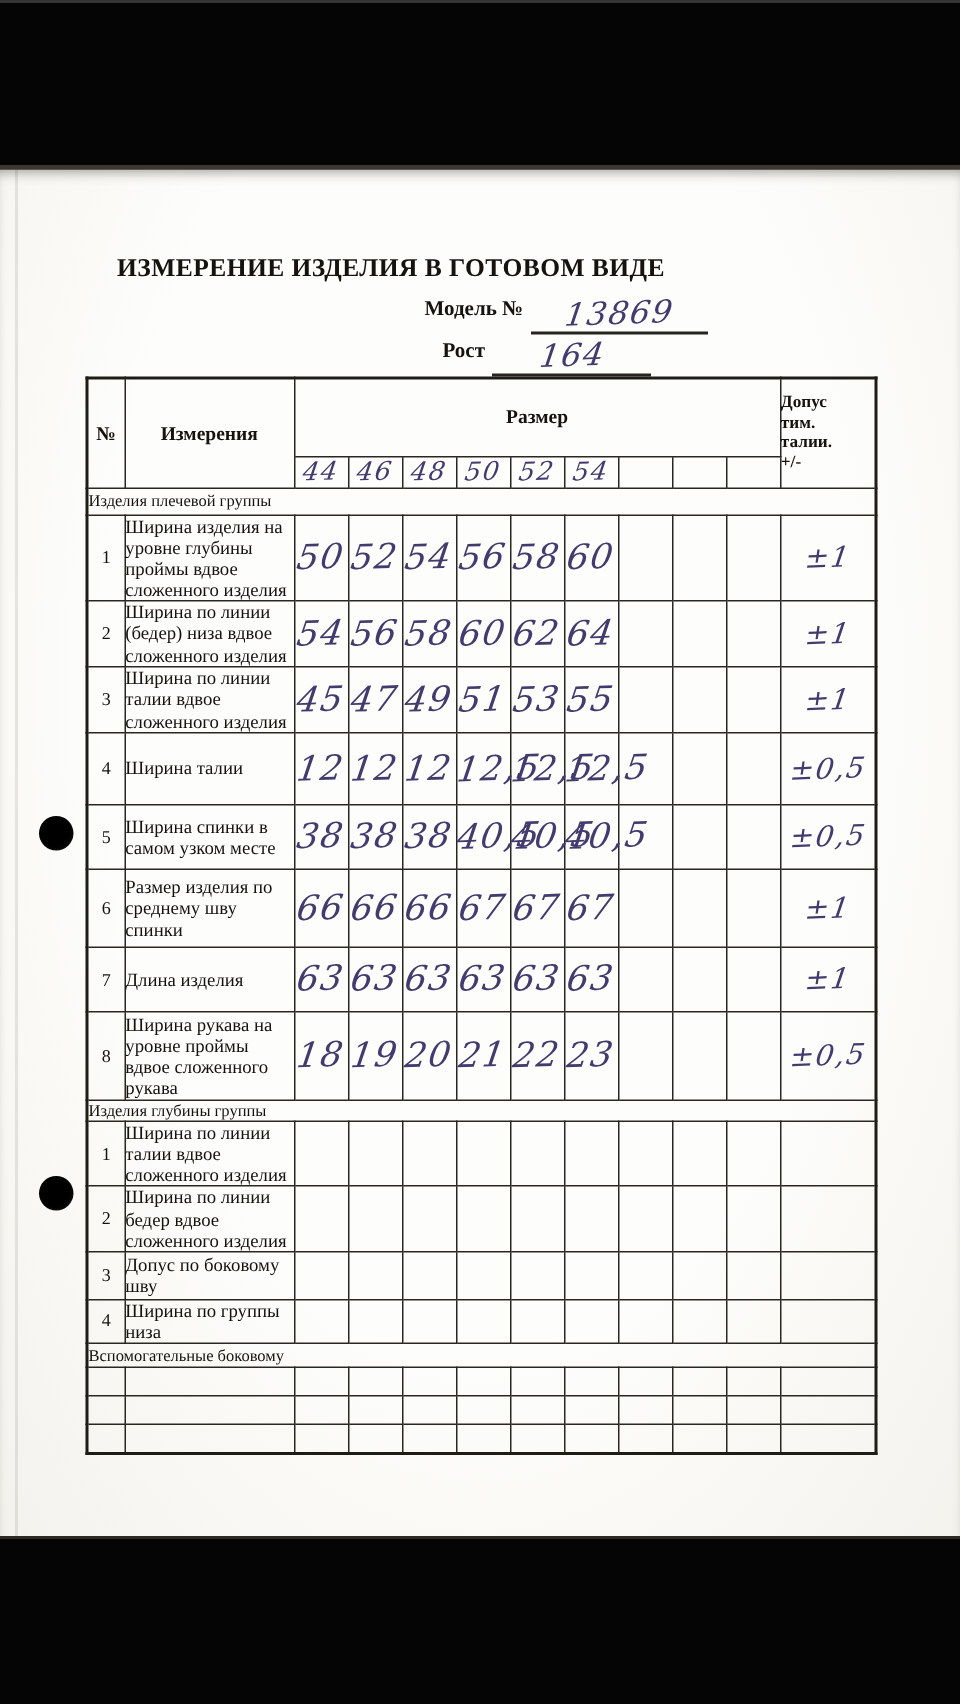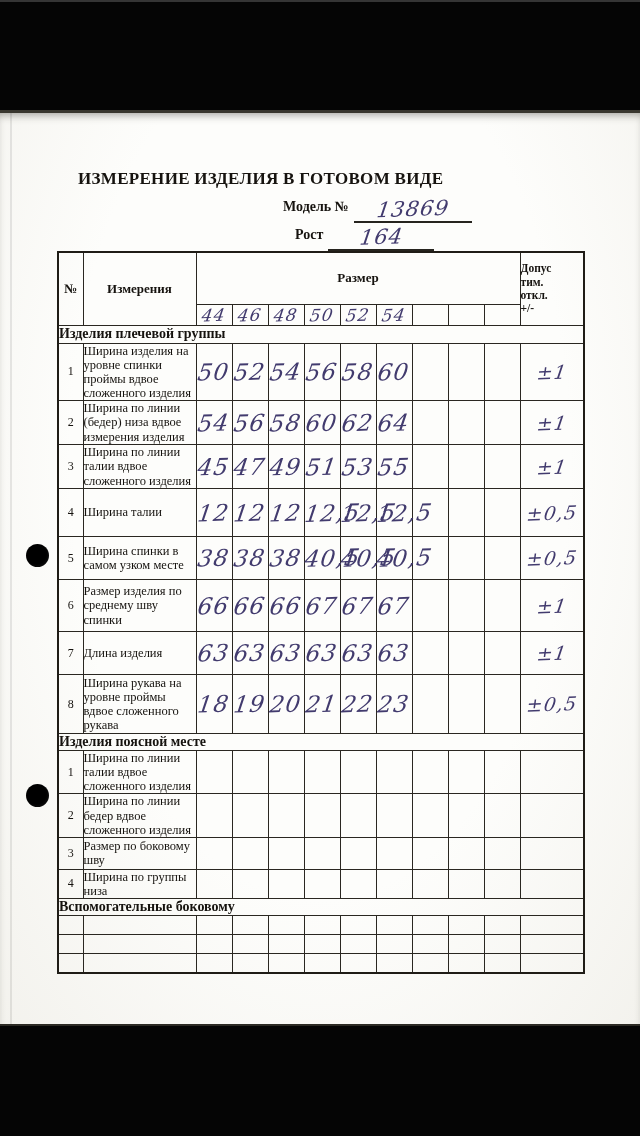--- a/index.html
+++ b/index.html
@@ -49,21 +49,21 @@
   table.meas{border:2px solid #1f1c16;}
   td.hcell{font-weight:bold;font-size:13px;text-align:center;vertical-align:top;padding-top:2px;}
   td.tol-h{font-weight:bold;font-size:11.5px;text-align:left;vertical-align:top;padding:2px 0 0 5px;line-height:1.15;}
   td.num{font-size:12px;text-align:center;}
   td.label{font-size:12.5px;line-height:1.13;padding:1px 2px 1px 4px;vertical-align:middle;}
   td.val{text-align:center;}
   td.val .ink{font-size:23px;}
   tr.size-tr td.val .ink{font-size:17px;}
   td.tol{text-align:center;}
   td.tol .ink{font-size:19px;}
-  td.section{font-weight:bold;font-size:14px;padding:0 0 1px 4px;vertical-align:middle;}
+  td.section{font-weight:normal;font-size:11px;padding:0 0 1px 4px;vertical-align:middle;}
   
   .hole{position:absolute;width:23px;height:23px;border-radius:50%;
     background:radial-gradient(circle at 45% 45%, #000 55%, #1c1c1c 100%);}
   .hole1{left:26px;top:431px;}
   .hole2{left:26px;top:671px;}
   
   .watermark{position:absolute;left:0;top:1016px;width:640px;height:120px;opacity:.92;}
 </style>
 </head>
 <body>
@@ -106,56 +106,56 @@
         <col style="width:64px">
       </colgroup>
       <tbody>
         <tr style="height:52px">
           <td rowspan="2" class="hcell">№</td>
           <td rowspan="2" class="hcell">Измерения</td>
           <td colspan="9" class="hcell">Размер</td>
           <td rowspan="2" class="tol-h">
             <div>Допус</div>
             <div>тим.</div>
-            <div>откл.</div>
+            <div>талии.</div>
             <div>+/-</div>
           </td>
         </tr>
         <tr class="size-tr" style="height:20px">
           <td class="val"><span class="ink">44</span></td>
           <td class="val"><span class="ink">46</span></td>
           <td class="val"><span class="ink">48</span></td>
           <td class="val"><span class="ink">50</span></td>
           <td class="val"><span class="ink">52</span></td>
           <td class="val"><span class="ink">54</span></td>
           <td class="val"><span class="ink"></span></td>
           <td class="val"><span class="ink"></span></td>
           <td class="val"><span class="ink"></span></td>
         </tr>
 
         <tr style="height:18px">
           <td colspan="12" class="section">Изделия плечевой группы</td>
         </tr>
         <tr style="height:54px">
             <td class="num">1</td>
-            <td class="label">Ширина изделия на уровне спинки проймы вдвое сложенного изделия</td>
+            <td class="label">Ширина изделия на уровне глубины проймы вдвое сложенного изделия</td>
             <td class="val"><span class="ink">50</span></td>
             <td class="val"><span class="ink">52</span></td>
             <td class="val"><span class="ink">54</span></td>
             <td class="val"><span class="ink">56</span></td>
             <td class="val"><span class="ink">58</span></td>
             <td class="val"><span class="ink">60</span></td>
             <td class="val"><span class="ink"></span></td>
             <td class="val"><span class="ink"></span></td>
             <td class="val"><span class="ink"></span></td>
             <td class="tol"><span class="ink">±1</span></td>
           </tr>
         <tr style="height:44px">
             <td class="num">2</td>
-            <td class="label">Ширина по линии (бедер) низа вдвое измерения изделия</td>
+            <td class="label">Ширина по линии (бедер) низа вдвое сложенного изделия</td>
             <td class="val"><span class="ink">54</span></td>
             <td class="val"><span class="ink">56</span></td>
             <td class="val"><span class="ink">58</span></td>
             <td class="val"><span class="ink">60</span></td>
             <td class="val"><span class="ink">62</span></td>
             <td class="val"><span class="ink">64</span></td>
             <td class="val"><span class="ink"></span></td>
             <td class="val"><span class="ink"></span></td>
             <td class="val"><span class="ink"></span></td>
             <td class="tol"><span class="ink">±1</span></td>
@@ -239,21 +239,21 @@
             <td class="val"><span class="ink">21</span></td>
             <td class="val"><span class="ink">22</span></td>
             <td class="val"><span class="ink">23</span></td>
             <td class="val"><span class="ink"></span></td>
             <td class="val"><span class="ink"></span></td>
             <td class="val"><span class="ink"></span></td>
             <td class="tol"><span class="ink">±0,5</span></td>
           </tr>
 
         <tr style="height:14px">
-          <td colspan="12" class="section">Изделия поясной месте</td>
+          <td colspan="12" class="section">Изделия глубины группы</td>
         </tr>
         <tr style="height:41px">
             <td class="num">1</td>
             <td class="label">Ширина по линии талии вдвое сложенного изделия</td>
             <td class="val"><span class="ink"></span></td>
             <td class="val"><span class="ink"></span></td>
             <td class="val"><span class="ink"></span></td>
             <td class="val"><span class="ink"></span></td>
             <td class="val"><span class="ink"></span></td>
             <td class="val"><span class="ink"></span></td>
@@ -271,21 +271,21 @@
             <td class="val"><span class="ink"></span></td>
             <td class="val"><span class="ink"></span></td>
             <td class="val"><span class="ink"></span></td>
             <td class="val"><span class="ink"></span></td>
             <td class="val"><span class="ink"></span></td>
             <td class="val"><span class="ink"></span></td>
             <td class="tol"><span class="ink"></span></td>
           </tr>
         <tr style="height:32px">
             <td class="num">3</td>
-            <td class="label">Размер по боковому шву</td>
+            <td class="label">Допус по боковому шву</td>
             <td class="val"><span class="ink"></span></td>
             <td class="val"><span class="ink"></span></td>
             <td class="val"><span class="ink"></span></td>
             <td class="val"><span class="ink"></span></td>
             <td class="val"><span class="ink"></span></td>
             <td class="val"><span class="ink"></span></td>
             <td class="val"><span class="ink"></span></td>
             <td class="val"><span class="ink"></span></td>
             <td class="val"><span class="ink"></span></td>
             <td class="tol"><span class="ink"></span></td>

